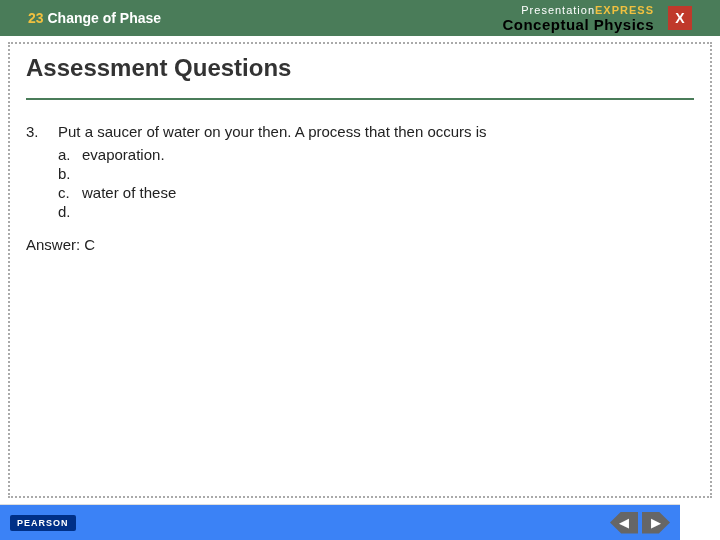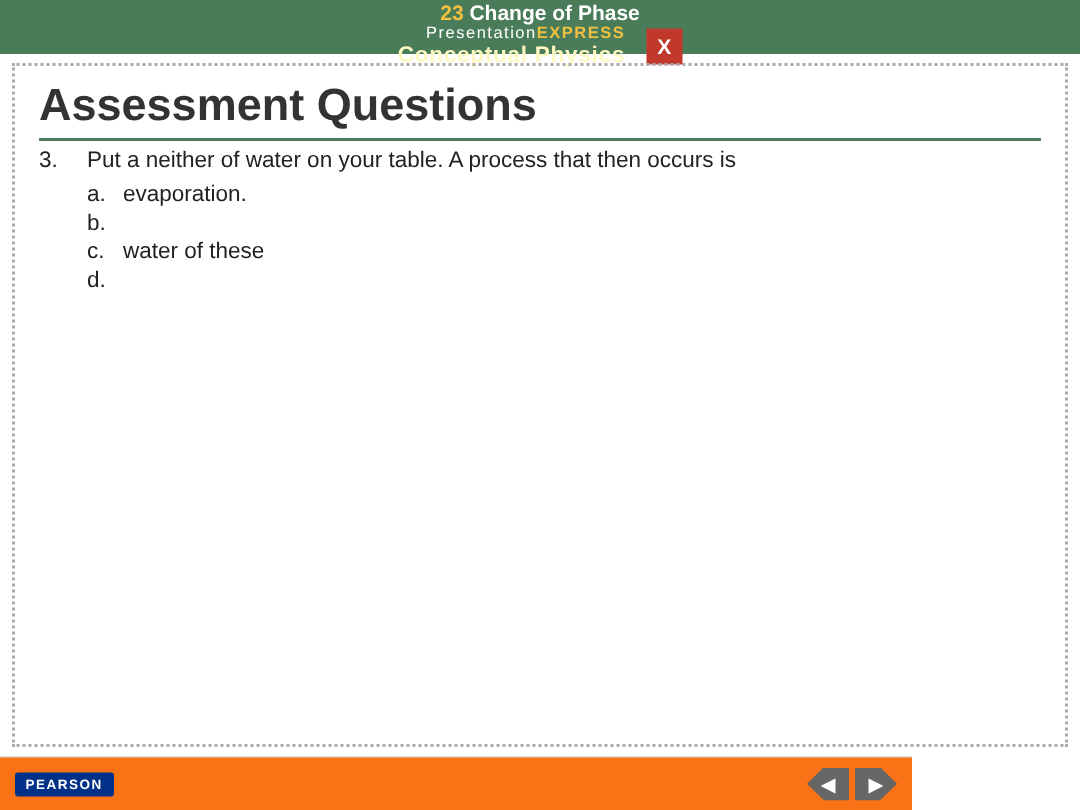--- a/index.html
+++ b/index.html
@@ -14,21 +14,20 @@
     }
 
     
     .header {
       display: flex;
       align-items: center;
       justify-content: space-between;
       background: #4a7c59;
       height: 36px;
       padding: 0 28px;
-      flex-direction: column;
     }
 
     .header-left {
       color: #fff;
       font-size: 14px;
       font-weight: bold;
     }
 
     .header-left span.num {
       color: #f0c040;
@@ -54,21 +53,21 @@
     }
 
     .pe-top span.express {
       color: #f0c040;
       font-weight: bold;
     }
 
     .pe-bottom {
       font-size: 15px;
       font-weight: bold;
-      color: #fef9c3;
+      color: #000000;
       letter-spacing: 0.5px;
       text-align: right;
     }
 
     .close-btn {
       background: #c0392b;
       color: #fff;
       font-weight: bold;
       font-size: 14px;
       width: 24px;
@@ -84,26 +83,26 @@
     
     .main-container {
       margin: 6px 8px;
       border: 2px dotted #aaa;
       height: calc(540px - 36px - 12px - 36px);
       padding: 10px 16px;
       position: relative;
     }
 
     .page-title {
-      font-size: 30px;
+      font-size: 24px;
       font-weight: bold;
       color: #333;
-      margin-bottom: 4px;
+      margin-bottom: 23px;
       border-bottom: 2px solid #4a7c59;
-      padding-bottom: 4px;
+      padding-bottom: 16px;
     }
 
     .question-block {
       display: flex;
       gap: 10px;
       margin-bottom: 8px;
     }
 
     .q-number {
       font-size: 15px;
@@ -142,27 +141,27 @@
       margin-top: 14px;
       font-size: 15px;
       color: #222;
     }
 
     
     .footer {
       position: absolute;
       bottom: 0;
       left: 0;
-      width: 608px;
+      width: 680px;
       height: 36px;
       display: flex;
       align-items: center;
       justify-content: space-between;
       padding: 0 10px;
-      background: #f97316;
+      background: #3b82f6;
       border-top: 1px solid #ddd;
     }
 
     .pearson-logo {
       background: #003087;
       color: #fff;
       font-size: 9px;
       font-weight: bold;
       padding: 3px 7px;
       border-radius: 2px;
@@ -214,40 +213,41 @@
     <button class="close-btn">X</button>
   </div>
 </div>
 
 <div class="main-container">
   <div class="page-title">Assessment Questions</div>
 
   <div class="question-block">
     <div class="q-number">3.</div>
     <div class="q-content">
-      <div class="q-text">Put a neither of water on your table. A process that then occurs is</div>
+      <div class="q-text">Put a saucer of water on your then. A process that then occurs is</div>
       <ul class="choices">
         <li class="choice-item">
           <span class="choice-letter">a.</span>
           <span>evaporation.</span>
         </li>
         <li class="choice-item">
           <span class="choice-letter">b.</span>
         </li>
         <li class="choice-item">
           <span class="choice-letter">c.</span>
           <span>water of these</span>
         </li>
         <li class="choice-item">
           <span class="choice-letter">d.</span>
         </li>
       </ul>
     </div>
   </div>
 
+  <div class="answer-block">Answer: C</div>
 </div>
 
 <div class="footer">
   <div class="pearson-logo">PEARSON</div>
   <div class="nav-arrows">
     <button class="nav-arrow left">◀</button>
     <button class="nav-arrow right">▶</button>
   </div>
 </div>
 

